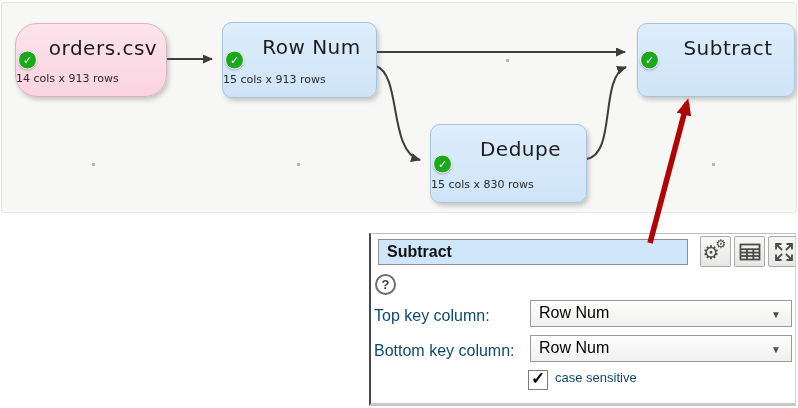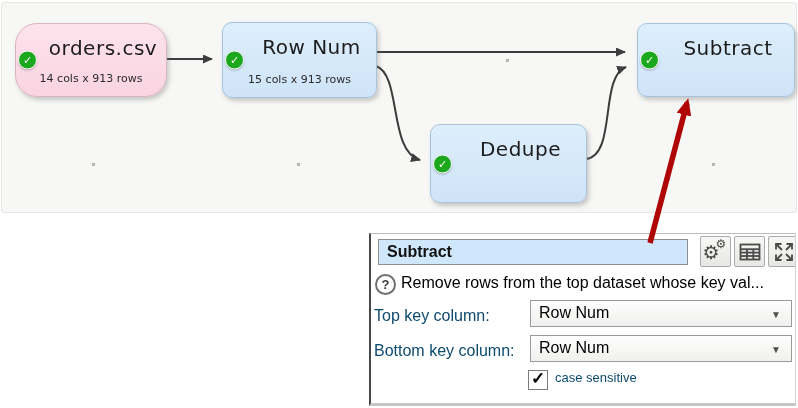--- a/index.html
+++ b/index.html
@@ -14,21 +14,21 @@
 
   .node{position:absolute;z-index:3;border-radius:10px;
         background:linear-gradient(180deg,#ddeefc 0%,#cfe4f8 100%);
         border:1px solid #a9c4da;
         box-shadow:2px 3px 4px rgba(110,110,110,.35);
         font-family:"DejaVu Sans",sans-serif;cursor:pointer;}
   .node.input{background:linear-gradient(180deg,#fde3ec 0%,#fad4e0 100%);
         border:1px solid #dab4c2;border-radius:22px;}
   .node-title{position:absolute;top:12px;left:0;right:0;text-align:center;
         font-size:20px;color:#1c1c1c;letter-spacing:.5px;padding-left:24px;}
-  .node-sub{position:absolute;bottom:11px;left:0;right:0;text-align:center;
+  .node-sub{position:absolute;bottom:11px;left:0;right:0;
         font-size:11px;color:#2a2a2a;}
   .badge{position:absolute;left:2px;top:50%;transform:translateY(-50%);
         width:17px;height:17px;border-radius:50%;background:#1ca81c;
         border:1px solid #fff;color:#fff;font-size:11px;font-weight:bold;
         line-height:17px;text-align:center;box-shadow:0 1px 2px rgba(0,0,0,.25);}
 
   
   .red-overlay{position:absolute;left:0;top:0;z-index:20;pointer-events:none;}
 
   
@@ -109,20 +109,21 @@
 
     <div class="node" style="left:220px;top:19px;width:153px;height:74px;">
       <span class="badge">✓</span>
       <div class="node-title">Row Num</div>
       <div class="node-sub">15 cols x 913 rows</div>
     </div>
 
     <div class="node" style="left:428px;top:121px;width:155px;height:77px;">
       <span class="badge">✓</span>
       <div class="node-title">Dedupe</div>
+      <div class="node-sub">15 cols x 830 rows</div>
     </div>
 
     <div class="node" style="left:635px;top:20px;width:156px;height:72px;">
       <span class="badge">✓</span>
       <div class="node-title">Subtract</div>
     </div>
   </div>
 
   <svg class="red-overlay" width="798" height="408">
     <defs>
@@ -159,21 +160,20 @@
       <svg width="24" height="24" viewBox="0 0 24 24">
         <path class="icon-stroke" d="M10,10 L5,5 M4,9.5 L4,4 L9.5,4"></path>
         <path class="icon-stroke" d="M14,10 L19,5 M14.5,4 L20,4 L20,9.5"></path>
         <path class="icon-stroke" d="M10,14 L5,19 M4,14.5 L4,20 L9.5,20"></path>
         <path class="icon-stroke" d="M14,14 L19,19 M20,14.5 L20,20 L14.5,20"></path>
       </svg>
     </div>
 
     <div class="help-row">
       <span class="help-icon">?</span>
-      <span class="help-text">Remove rows from the top dataset whose key val...</span>
     </div>
 
     <div class="fld-label lbl-top">Top key column:</div>
     <div class="dropdown dd-top">
       <span class="dd-value">Row Num</span>
       <span class="dd-arrow">▼</span>
     </div>
 
     <div class="fld-label lbl-bottom">Bottom key column:</div>
     <div class="dropdown dd-bottom">

